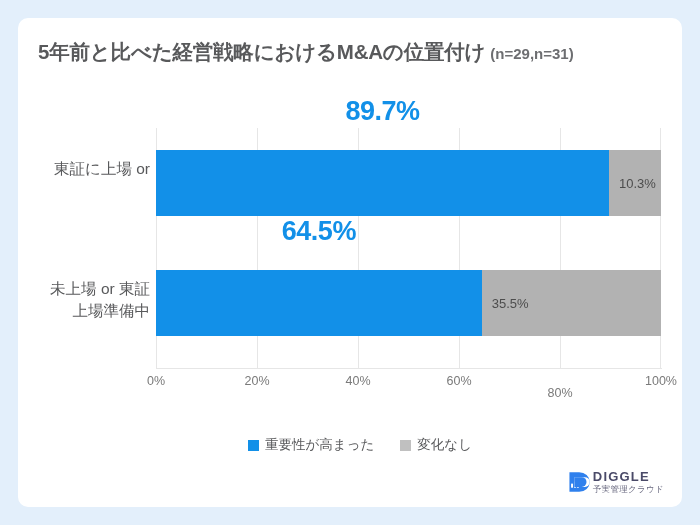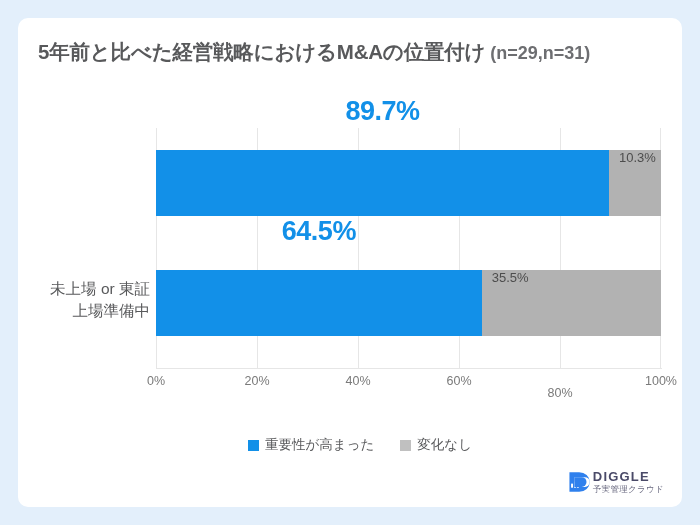--- a/index.html
+++ b/index.html
@@ -32,21 +32,21 @@
     align-items: baseline;
     white-space: nowrap;
   }
   .title-main {
     font-size: 20.5px;
     font-weight: bold;
     color: #58595b;
     letter-spacing: -0.2px;
   }
   .title-sub {
-    font-size: 18px;
+    font-size: 15px;
     font-weight: bold;
     color: #6d6e71;
     margin-left: 5px;
   }
 
   
   .chart {
     position: absolute;
     left: 0px; top: 74px;
     width: 664px; height: 330px;
@@ -87,21 +87,21 @@
   
   .bar-row {
     position: absolute;
     left: 0; width: 100%;
     height: 66px;
   }
   .seg {
     position: absolute;
     top: 0; bottom: 0;
     display: flex;
-    align-items: flex-start;
+    align-items: center;
   }
   .seg.blue  { background: #1290e8; }
   .seg.gray  { background: #b2b2b2; }
   .seg-label {
     font-size: 13px;
     color: #4d4d4d;
     padding-left: 10px;
   }
   .big-label {
     position: absolute;
@@ -207,20 +207,21 @@
           </div>
         </div>
 
         <div class="big-label" style="left:44.85%; top:-32px;">89.7%</div>
         <div class="big-label" style="left:32.25%; top:88px;">64.5%</div>
       </div>
 
       <div class="axis-base"></div>
 
       <div class="cat-label" style="top:66px;">
+        <span class="l1">東証に上場 or</span>
       </div>
       <div class="cat-label" style="top:186px;">
         <span class="l1">未上場 or 東証</span>
         <span class="l2">上場準備中</span>
       </div>
 
       <div class="xtick" style="left:138px;">0%</div>
       <div class="xtick" style="left:239px;">20%</div>
       <div class="xtick" style="left:340px;">40%</div>
       <div class="xtick" style="left:441px;">60%</div>

